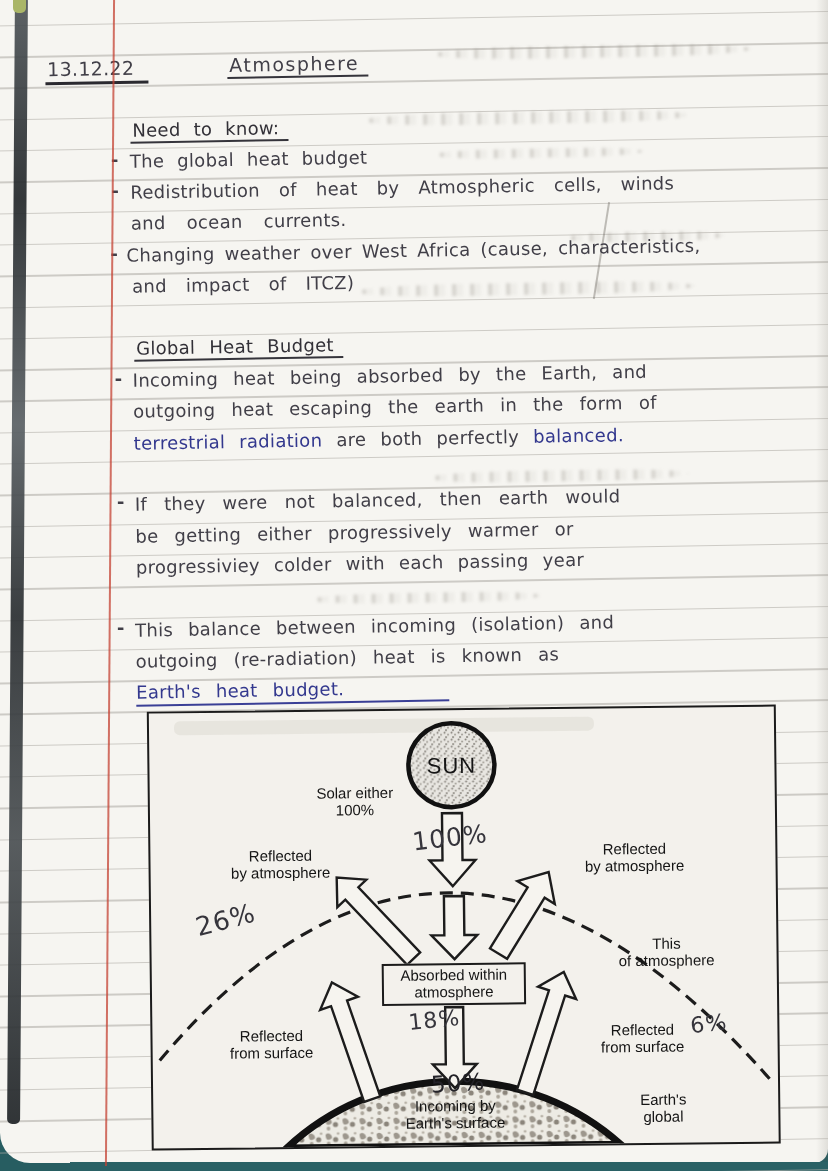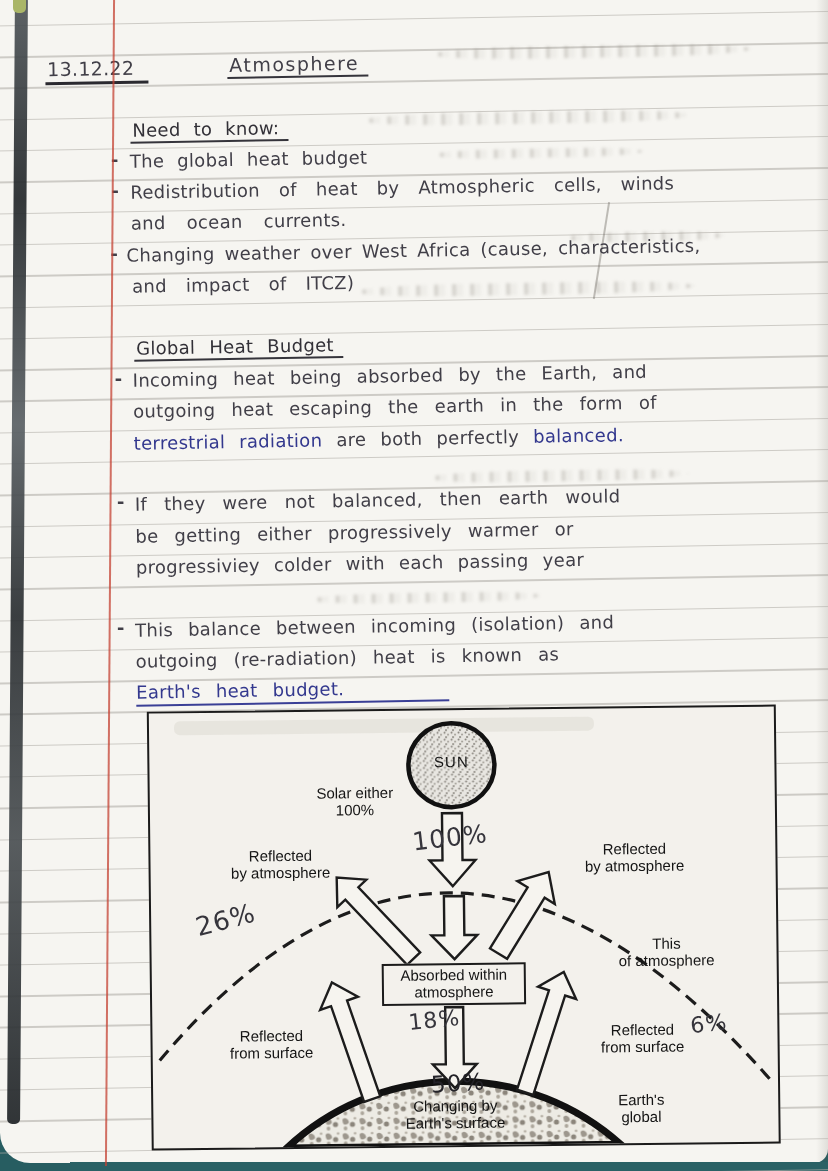--- a/index.html
+++ b/index.html
@@ -57,21 +57,21 @@
     background:rgba(120,115,108,.45);transform:rotate(10deg);filter:blur(.7px);}
   
   .diagram{
     position:absolute;left:133px;top:716px;width:629px;height:439px;
     background:#f3f1ec;border:2.5px solid #1b1b1b;box-sizing:border-box;
     transform:rotate(.35deg);overflow:hidden;
   }
   .diagram svg{position:absolute;left:0;top:0;}
   .dlabel{position:absolute;font-family:"Liberation Sans",sans-serif;
     font-size:15px;line-height:1.12;color:#151515;text-align:center;}
-  .sun-label{font-size:15px;letter-spacing:1px;}
+  .sun-label{font-size:22px;letter-spacing:1px;}
   .absorb-box{position:absolute;left:230px;top:253px;width:144px;height:42px;
     border:2px solid #1b1b1b;background:#f3f1ec;box-sizing:border-box;
     display:flex;align-items:center;justify-content:center;}
   .hand{position:absolute;font-size:24px;color:#36353c;letter-spacing:1px;}
   .teal-lip{position:absolute;left:70px;right:0;bottom:0;height:9px;background:#2a6165;}
 </style>
 </head>
 <body>
 
 <div class="page"></div>
@@ -175,20 +175,20 @@
         <span><span>Absorbed within</span><br><span>atmosphere</span></span>
       </div>
 
     <div class="hand" style="left:256px;top:297px;font-size:22px;transform:rotate(-5deg);">18%</div>
 
     <div class="dlabel" style="left:44px;top:316px;width:150px;"><span>Reflected</span><br><span>from surface</span></div>
     <div class="dlabel" style="left:415px;top:314px;width:150px;"><span>Reflected</span><br><span>from surface</span></div>
     <div class="hand" style="left:538px;top:304px;font-size:22px;transform:rotate(-6deg);">6%</div>
 
     <div class="hand" style="left:278px;top:360px;font-size:23px;color:#232228;transform:rotate(-3deg);">50%</div>
-    <div class="dlabel" style="left:227px;top:388px;width:150px;"><span>Changing by</span><br><span>Earth's surface</span></div>
-    <div class="dlabel" style="left:440px;top:384px;width:96px;"><span>Earth's</span><br><span>global</span></div>
+    <div class="dlabel" style="left:227px;top:388px;width:150px;"><span>Incoming by</span><br><span>Earth's surface</span></div>
+    <div class="dlabel" style="left:462px;top:384px;width:96px;"><span>Earth's</span><br><span>global</span></div>
   </div>
 </div>
 
 <div class="red-line"></div>
 <div class="edge-strip"></div>
 <div class="green-speck"></div>
 
 </body></html>

